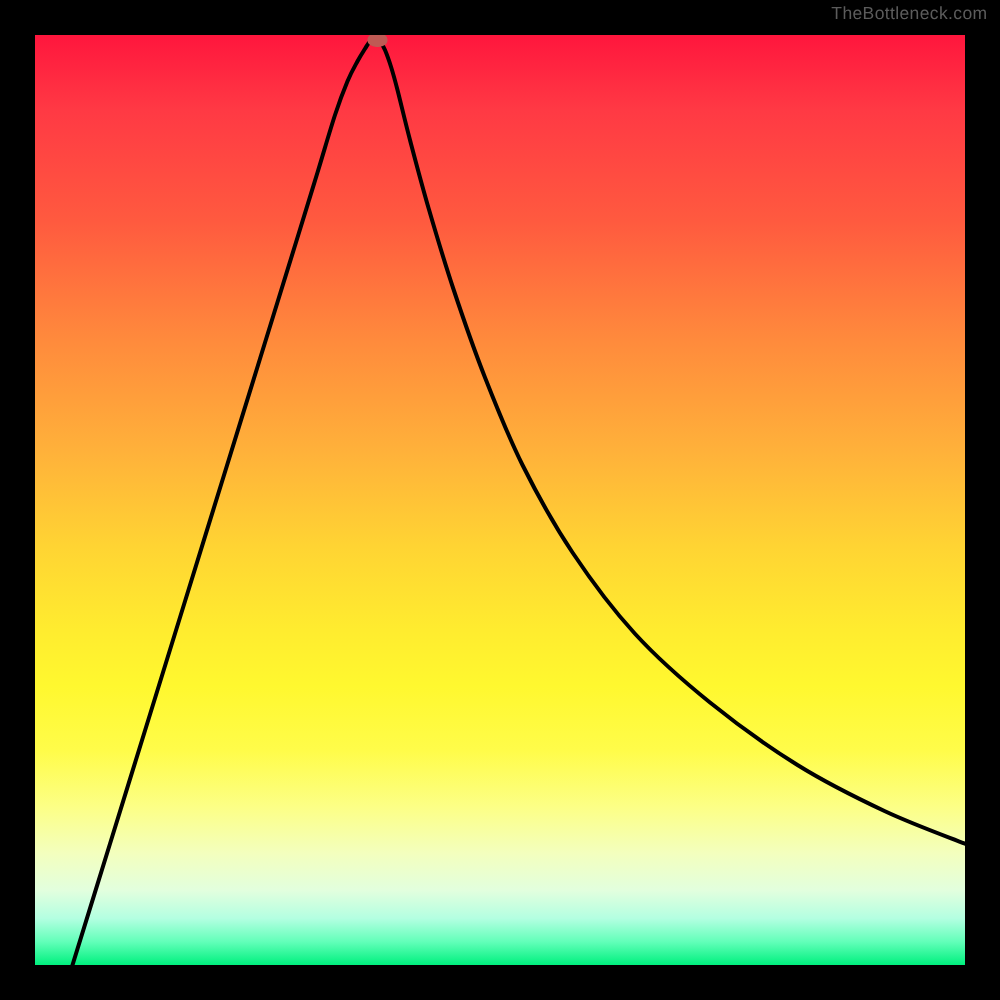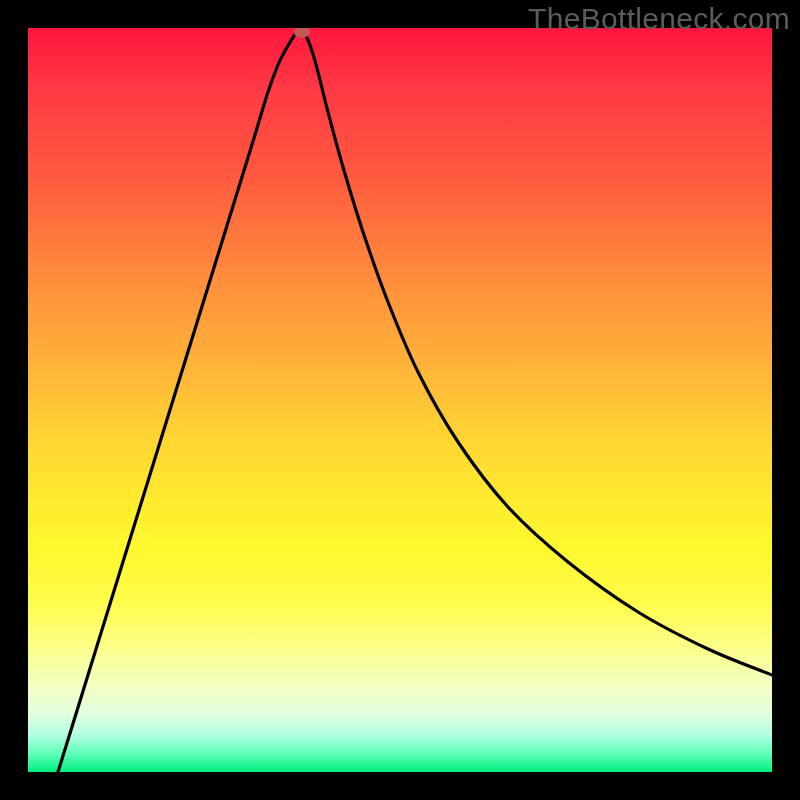--- a/index.html
+++ b/index.html
@@ -15,21 +15,21 @@
     position: relative;
     width: 800px;
     height: 800px;
     background: #000;
   }
   .watermark {
     position: absolute;
     top: 2px;
     right: 10px;
     color: #5c5c5c;
-    font-size: 30px;
+    font-size: 14px;
     font-weight: 500;
     letter-spacing: 0.3px;
     z-index: 10;
   }
   .plot-area {
     position: absolute;
     left: 28px;
     top: 28px;
     width: 744px;
     height: 744px;

